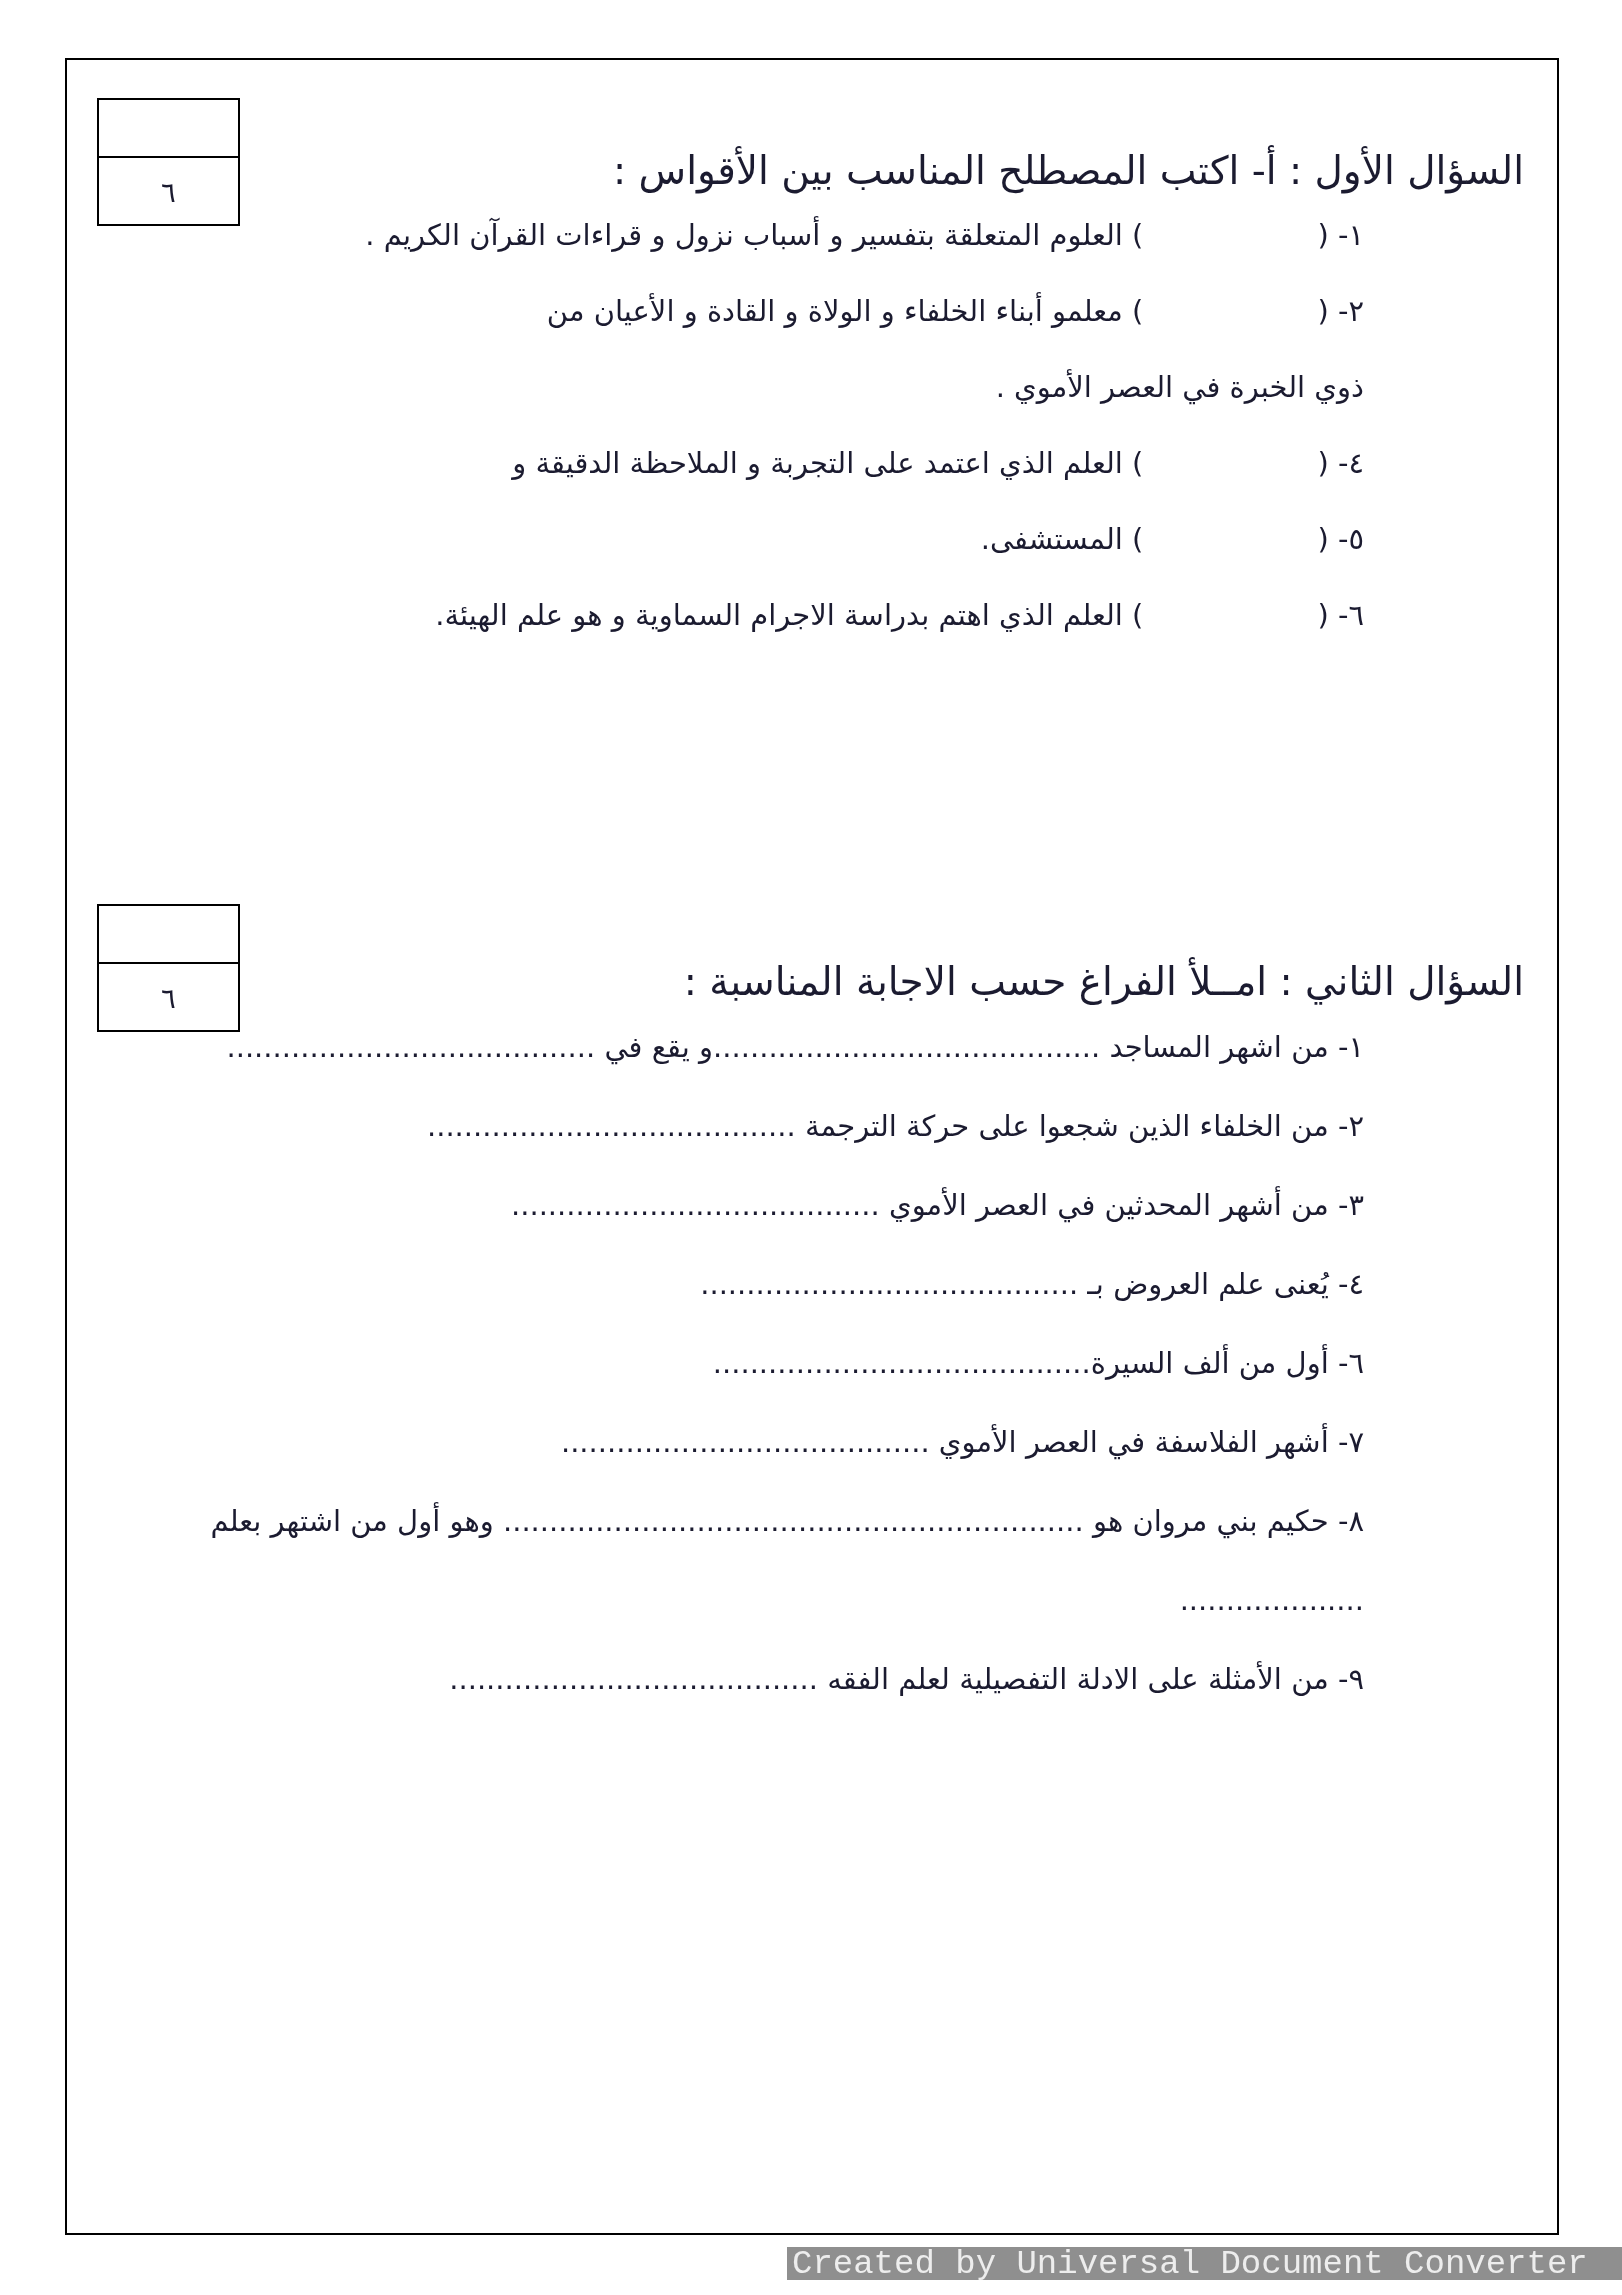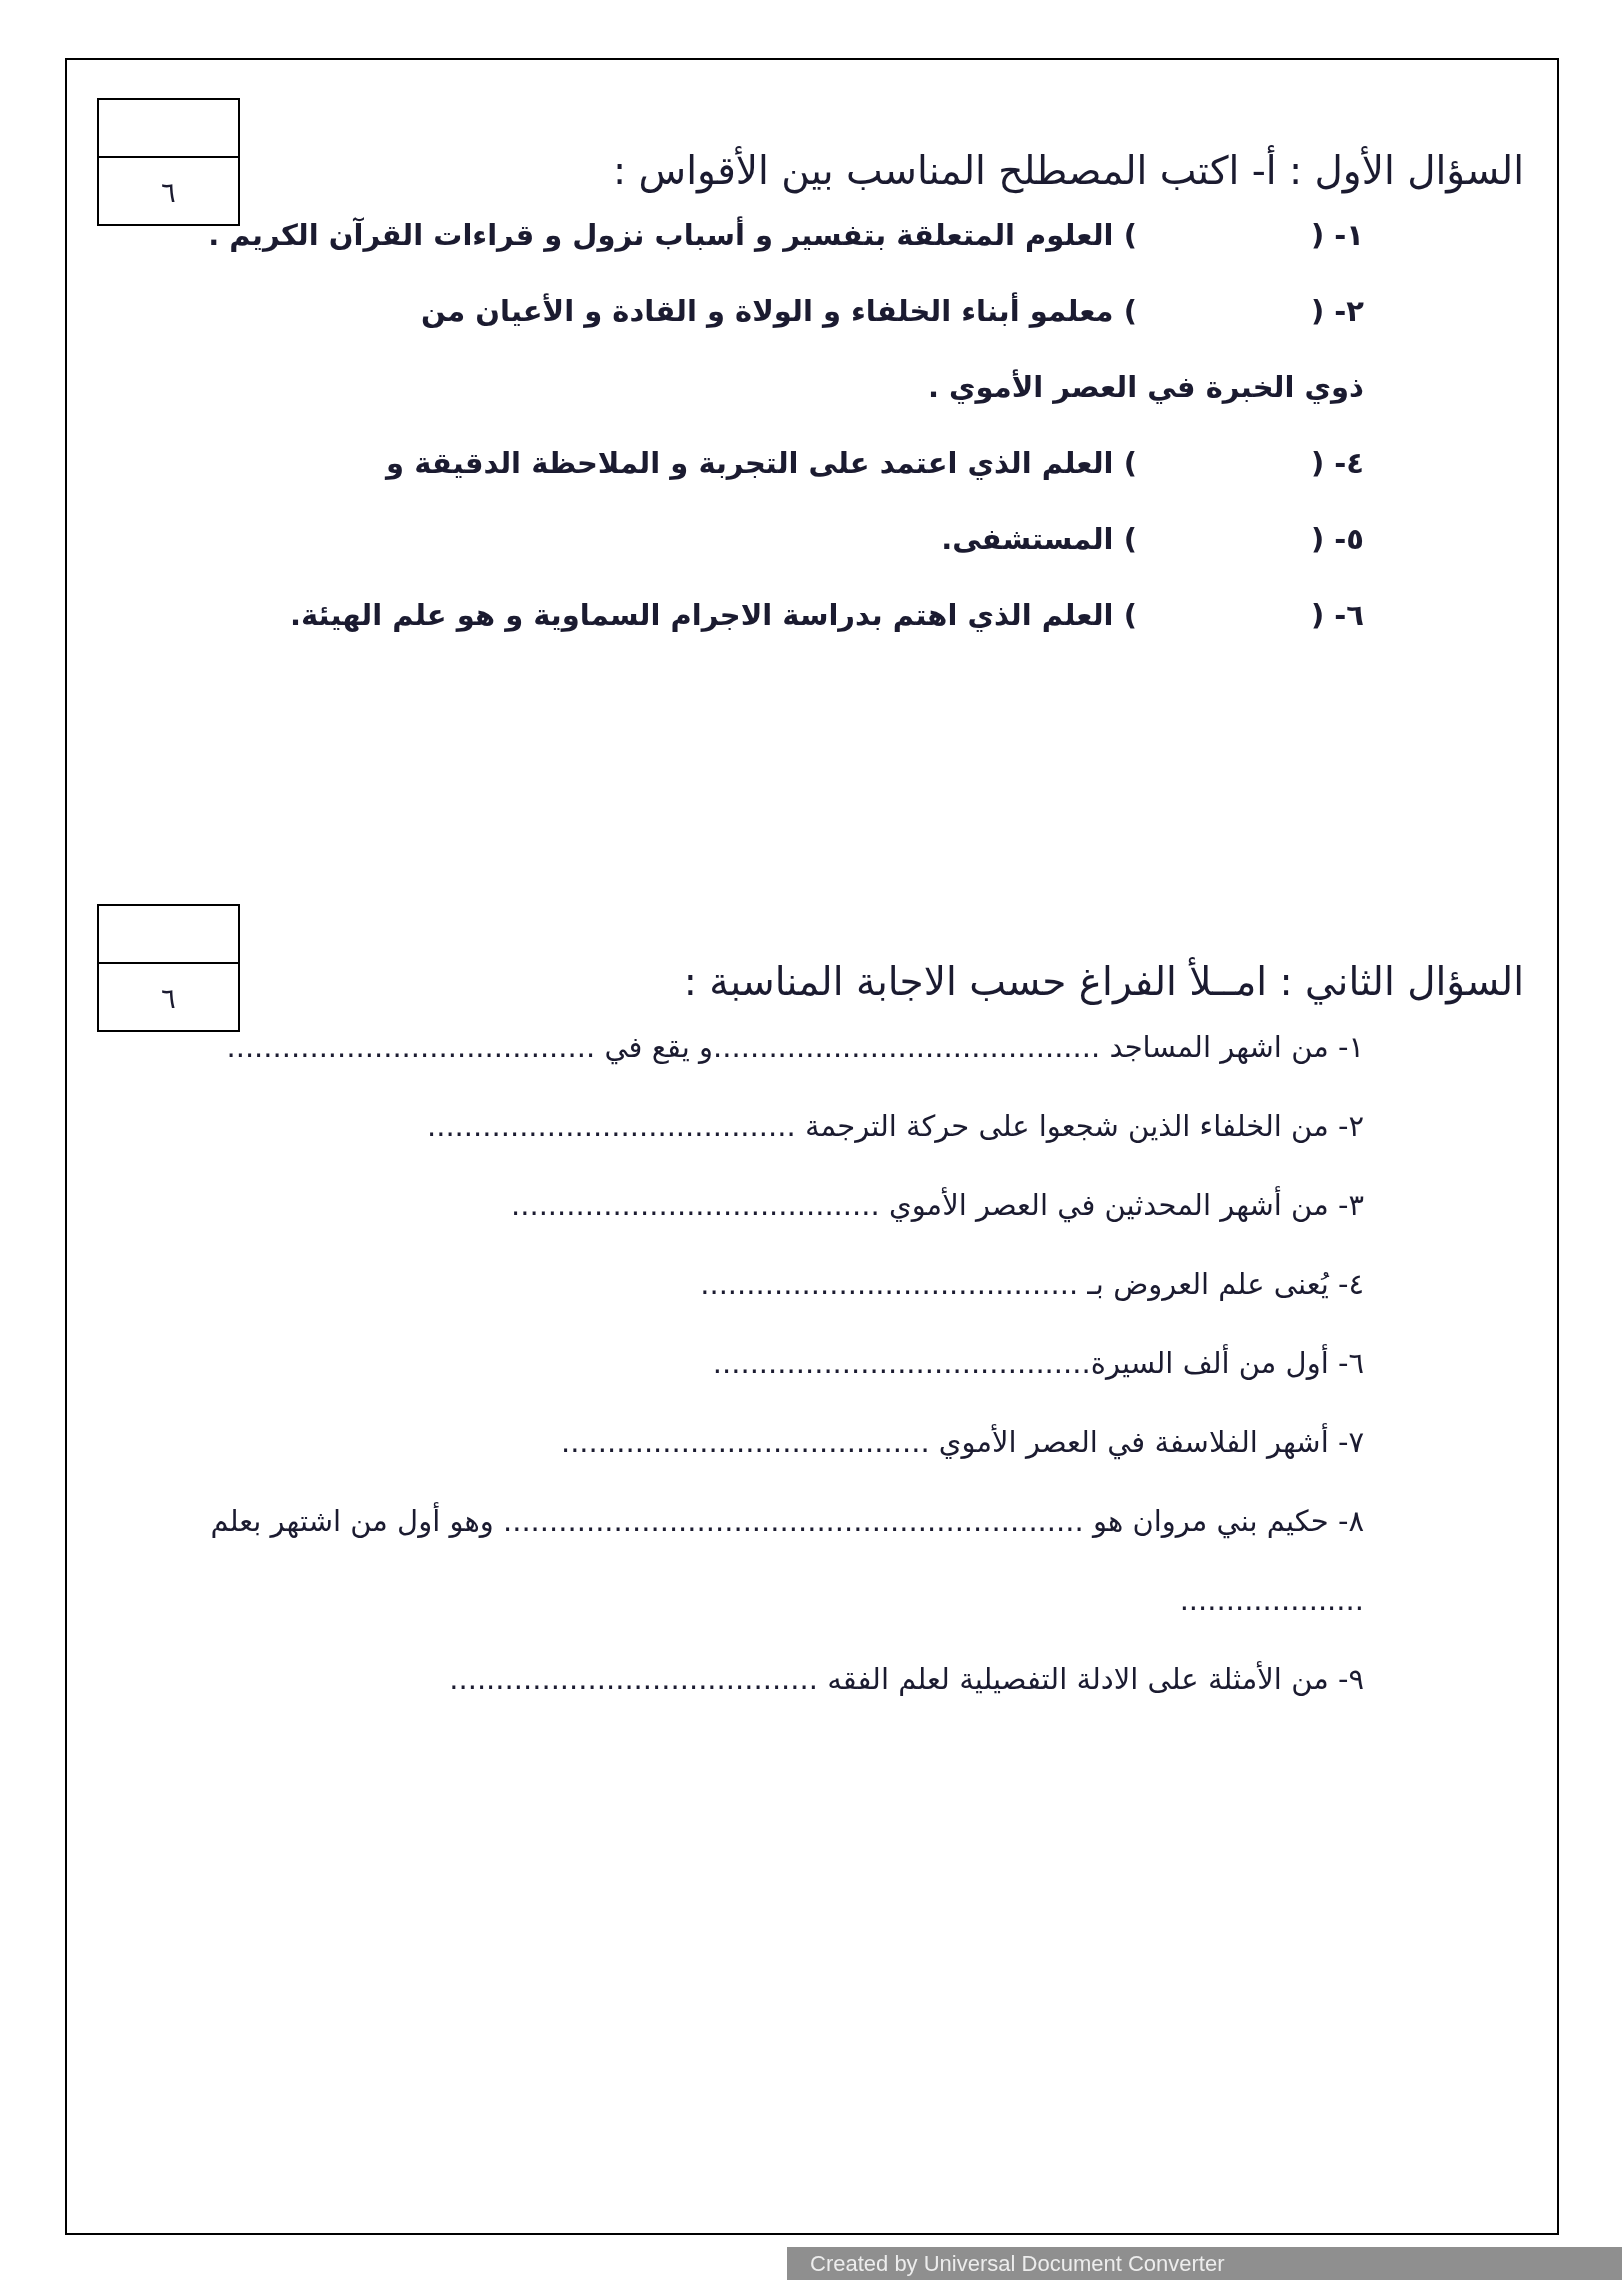--- a/index.html
+++ b/index.html
@@ -48,32 +48,32 @@
   .sec-title{
     font-size:39px;
     line-height:52px;
     white-space:nowrap;
   }
   .q-line{
     font-size:29px;
     margin-left:0;
     margin-right:160px;
   }
-  .sec1 .q-line{line-height:76px;font-weight:bold;}
+  .sec1 .q-line{line-height:76px;}
   .sec2 .q-line{line-height:79px;text-align:right;}
   .watermark{
     position:absolute;
     left:787px;top:2247px;
     width:836px;height:33px;
     background:#8f8f8f;
     color:#ededed;
-    font-family:Liberation Sans, sans-serif;
-    font-size:22px;
+    font-family:Liberation Mono, monospace;
+    font-size:34px;
     display:flex;align-items:center;
-    padding-left:23px;
+    padding-left:5px;
     box-sizing:border-box;
     white-space:nowrap;
   }
 </style>
 </head>
 <body>
 
 <div class="page">
 
   <div class="frame"></div>

